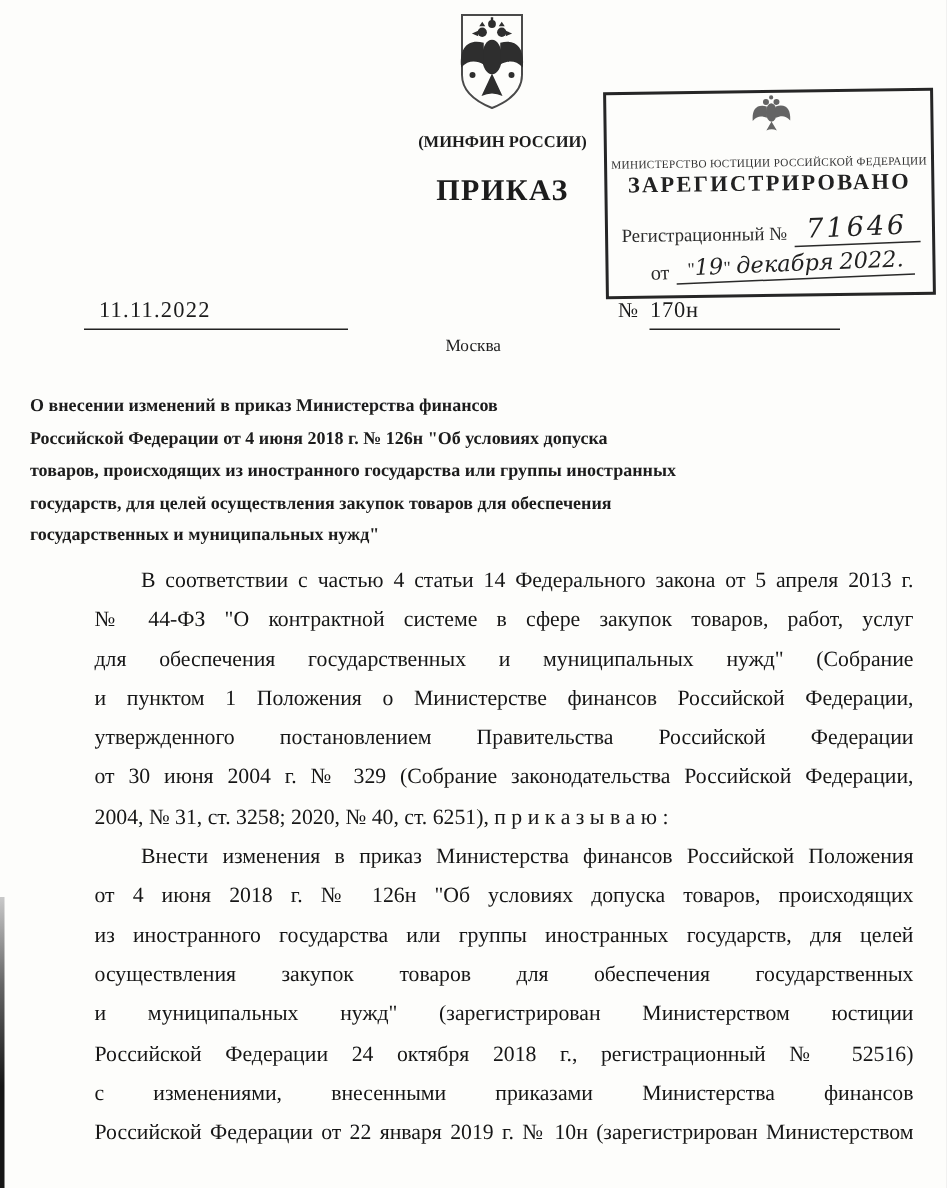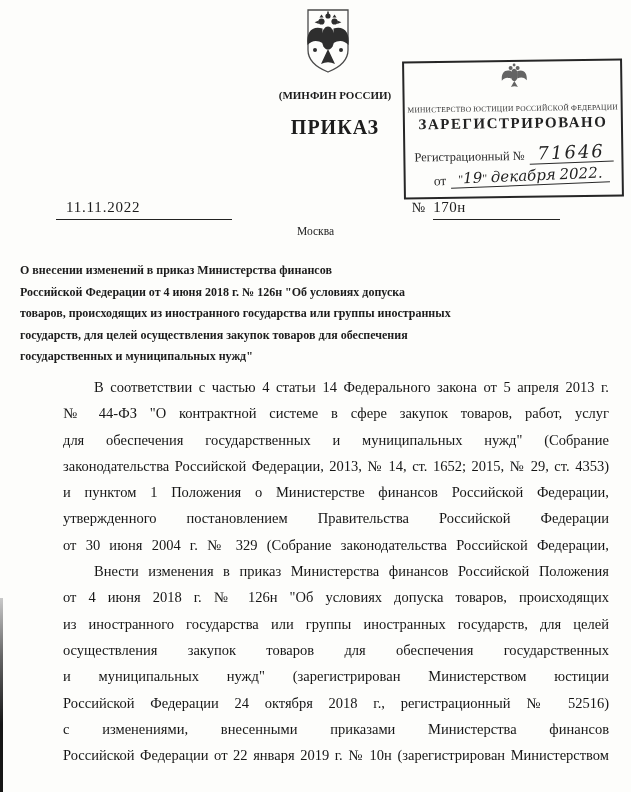--- a/index.html
+++ b/index.html
@@ -133,24 +133,24 @@
       <div class="title-line">товаров, происходящих из иностранного государства или группы иностранных</div>
       <div class="title-line">государств, для целей осуществления закупок товаров для обеспечения</div>
       <div class="title-line">государственных и муниципальных нужд"</div>
     </div>
 
   <div class="body">
 
   <div class="body-line full indent">В соответствии с частью 4 статьи 14 Федерального закона от 5 апреля 2013 г.</div>
       <div class="body-line full">№ 44-ФЗ "О контрактной системе в сфере закупок товаров, работ, услуг</div>
       <div class="body-line full">для обеспечения государственных и муниципальных нужд" (Собрание</div>
-      <div class="body-line full">законодательства Российской Федерации, 2013, № 14, ст. 1652; 2015, № 29, ст. 4353)</div>
       <div class="body-line full">и пунктом 1 Положения о Министерстве финансов Российской Федерации,</div>
       <div class="body-line full">утвержденного постановлением Правительства Российской Федерации</div>
       <div class="body-line full">от 30 июня 2004 г. № 329 (Собрание законодательства Российской Федерации,</div>
+      <div class="body-line">2004, № 31, ст. 3258; 2020, № 40, ст. 6251), п р и к а з ы в а ю :</div>
       <div class="body-line full indent">Внести изменения в приказ Министерства финансов Российской Положения</div>
       <div class="body-line full">от 4 июня 2018 г. № 126н "Об условиях допуска товаров, происходящих</div>
       <div class="body-line full">из иностранного государства или группы иностранных государств, для целей</div>
       <div class="body-line full">осуществления закупок товаров для обеспечения государственных</div>
       <div class="body-line full">и муниципальных нужд" (зарегистрирован Министерством юстиции</div>
       <div class="body-line full">Российской Федерации 24 октября 2018 г., регистрационный № 52516)</div>
       <div class="body-line full">с изменениями, внесенными приказами Министерства финансов</div>
       <div class="body-line full">Российской Федерации от 22 января 2019 г. № 10н (зарегистрирован Министерством</div>
     </div>
 

